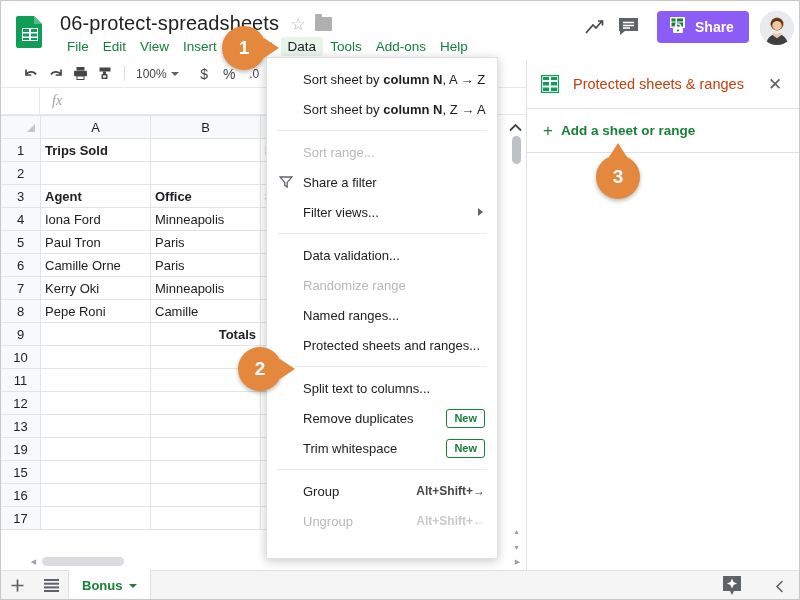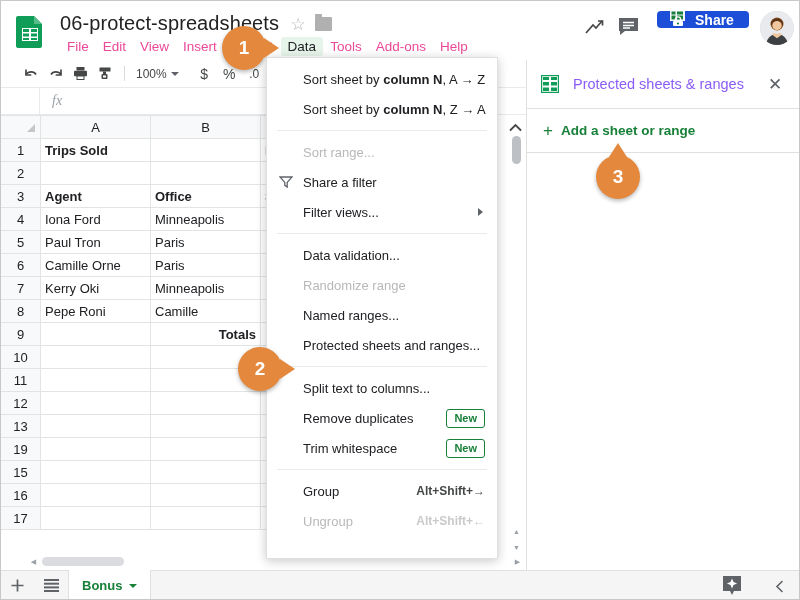--- a/index.html
+++ b/index.html
@@ -42,37 +42,37 @@
   .folder-icon::before {
     content: ""; position: absolute; left: 0; top: -3px;
     width: 7px; height: 3px; background: #b0b0b0; border-radius: 1px 1px 0 0;
   }
 
   .menubar {
     position: absolute; left: 60px; top: 36px;
     height: 20px; display: flex; align-items: center; gap: 0px;
   }
   .menu-item {
-    font-size: 13.5px; color: #ec4899;
+    font-size: 13.5px; color: #15803d;
     padding: 2px 7px; border-radius: 3px; cursor: pointer;
     white-space: nowrap;
   }
   .menu-item.active { background: #e6f4ea; color: #202124; }
   .trend-icon {
     position: absolute; left: 583px; top: 16px; width: 22px; height: 22px;
     cursor: pointer;
   }
   .comment-icon {
     position: absolute; left: 618px; top: 17px; width: 21px; height: 19px;
     cursor: pointer;
   }
   .share-btn {
     position: absolute; left: 657px; top: 11px;
-    height: 17px; padding: 0 15px 0 12px;
-    background: #1d4ed8; border-radius: 4px;
+    height: 32px; padding: 0 15px 0 12px;
+    background: #8b5cf6; border-radius: 4px;
     display: flex; align-items: center; gap: 7px;
     cursor: pointer;
   }
   .share-btn .share-label {
     color: #fff; font-size: 14px; font-weight: bold;
   }
   .avatar {
     position: absolute; left: 760px; top: 11px;
     width: 34px; height: 34px; border-radius: 50%;
     overflow: hidden; cursor: pointer;
@@ -243,21 +243,21 @@
     position: absolute; left: 526px; top: 60px;
     width: 274px; height: 510px;
     background: #fff; border-left: 1px solid #e0e0e0;
     z-index: 20;
   }
   .sb-head {
     height: 49px; display: flex; align-items: center;
     border-bottom: 1px solid #e0e0e0; padding: 0 14px;
   }
   .sb-icon { width: 18px; height: 18px; margin-right: 14px; }
-  .sb-title { font-size: 14.5px; color: #8b5cf6; flex: 1; }
+  .sb-title { font-size: 14.5px; color: #c2410c; flex: 1; }
   .sb-close {
     width: 22px; height: 22px; display: flex; align-items: center;
     justify-content: center; color: #5f6368; font-size: 17px;
     cursor: pointer;
   }
   .sb-add {
     height: 44px; display: flex; align-items: center; padding: 0 16px;
     border-bottom: 1px solid #e0e0e0;
     color: #188038; font-size: 13.5px; font-weight: bold;
     cursor: pointer;

